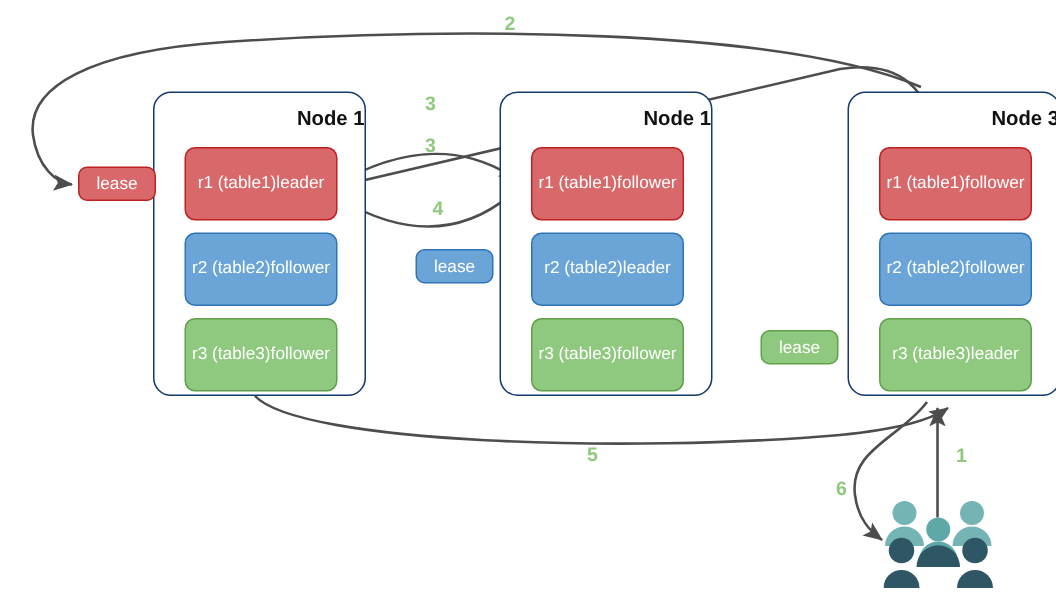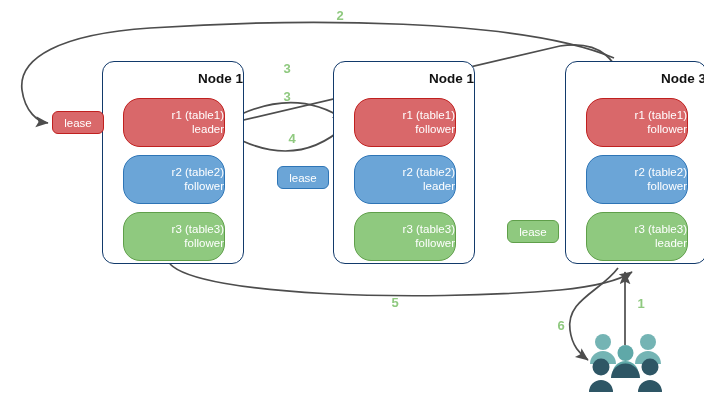--- a/index.html
+++ b/index.html
@@ -39,30 +39,30 @@
     top: 9px;
     text-align: right;
     font-size: 13.5px;
     font-weight: bold;
     color: #111111;
     font-family: "Liberation Sans", sans-serif;
   }
   .replica {
     position: absolute;
     box-sizing: border-box;
-    border-radius: 17px;
+    border-radius: 7px;
     border-width: 1.4px;
     border-style: solid;
     color: #ffffff;
     font-size: 11.5px;
     line-height: 13.5px;
     text-align: center;
     display: flex;
-    flex-direction: column;
-    align-items: flex-end;
+    flex-direction: row;
+    align-items: center;
     justify-content: center;
     font-family: "Liberation Sans", sans-serif;
   }
   .replica span { display: block; }
   .lease {
     position: absolute;
     box-sizing: border-box;
     border-radius: 6px;
     border-width: 1.4px;
     border-style: solid;

